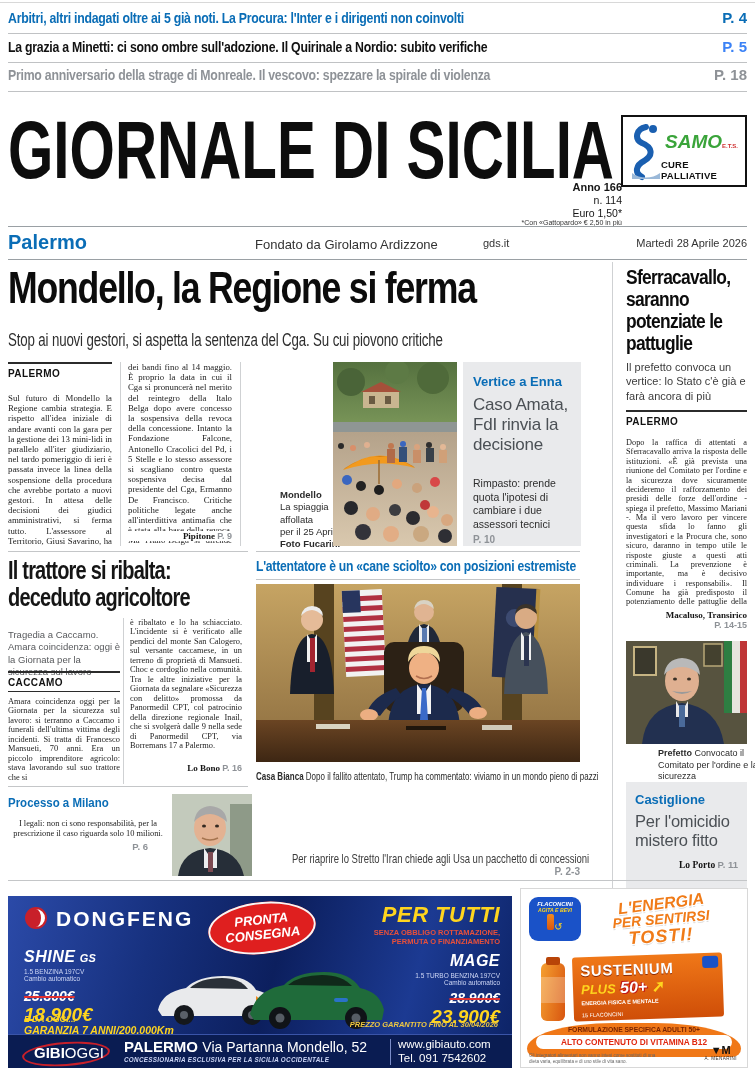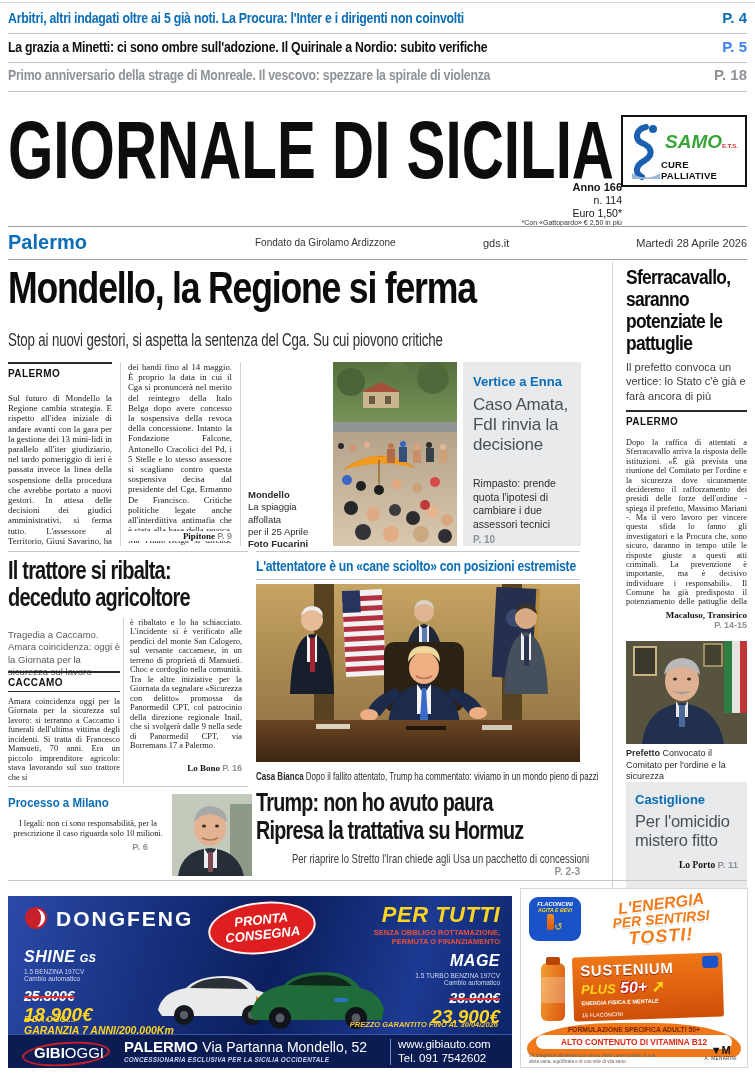--- a/index.html
+++ b/index.html
@@ -15,21 +15,21 @@
   .strip-page{position:absolute;right:0;top:0;font-weight:bold;font-size:15px;}
   .blue{color:#0a6db6;}
   .gray{color:#8e9297;}
   .serif{font-family:"Liberation Serif",serif;text-align:justify;color:#1c1c1c;}
   .kicker-sm{font-size:10px;font-weight:bold;letter-spacing:.4px;border-top:2px solid #2b2b2b;padding-top:4px;color:#111;}
   .byline{font-family:"Liberation Serif",serif;font-size:9px;font-weight:bold;text-align:right;background:#fff;}
   .byline .pg{color:#8e9297;font-family:"Liberation Sans",sans-serif;}
   .graybox{background:#e9eaec;}
   .graybox .bk{color:#0a6db6;font-weight:bold;font-size:13px;}
   .graybox .bt{color:#4b5055;font-size:17px;line-height:1.18;letter-spacing:-0.2px;}
-  .capt{font-size:9.5px;color:#2b2b2b;line-height:1.3;}
+  .capt{font-size:9.5px;color:#2b2b2b;line-height:1.3;margin-left:32px;}
   .capt b{font-weight:bold;}
   
   #dongfeng{position:absolute;left:8px;top:896px;width:504px;height:172px;overflow:hidden;
      background:linear-gradient(105deg,#2b4aa8 0%,#17317f 28%,#0c1f5e 52%,#1c3a92 78%,#0c2264 100%);}
   #dongfeng .y{color:#ffd51e;}
   #sustenium{position:absolute;left:520px;top:888px;width:228px;height:180px;background:#fff;
      border:1px solid #d8d8d8;box-sizing:border-box;overflow:hidden;}
   .arcline{font-weight:bold;font-style:italic;color:#f07b18;text-align:center;
      text-shadow:-1px -1px 0 #fff,1px -1px 0 #fff,-1px 1px 0 #fff,1px 1px 0 #fff,0 2px 0 rgba(0,0,0,.15);}
   .strike{text-decoration:line-through;text-decoration-color:#e03030;text-decoration-thickness:2px;}
@@ -74,21 +74,21 @@
 
   <div class="abs" style="left:400px;top:181px;width:222px;text-align:right;line-height:1.2;">
     <div style="font-size:11px;font-weight:bold;">Anno 166</div>
     <div style="font-size:10.5px;">n. 114</div>
     <div style="font-size:10.5px;">Euro 1,50*</div>
     <div style="font-size:7px;color:#333;">*Con «Gattopardo» € 2,50 in più</div>
   </div>
 
   <div class="hrdark" style="left:8px;top:226px;width:739px;"></div>
   <div class="abs" style="left:8px;top:231px;font-size:20px;font-weight:bold;color:#0a6db6;">Palermo</div>
-  <div class="abs" style="left:255px;top:237px;font-size:10px;color:#333;">Fondato da Girolamo Ardizzone</div>
+  <div class="abs" style="left:255px;top:237px;font-size:13px;color:#333;">Fondato da Girolamo Ardizzone</div>
   <div class="abs" style="left:483px;top:237px;font-size:11px;color:#333;">gds.it</div>
   <div class="abs" style="right:8px;top:237px;font-size:11px;color:#333;">Martedì 28 Aprile 2026</div>
   <div class="hrdark" style="left:8px;top:259px;width:739px;"></div>
 
   <div class="abs" style="left:8px;top:263px;width:600px;">
     <span class="cond" style="font-size:44px;font-weight:bold;letter-spacing:-1.5px;color:#0c0c0c;transform:scaleX(.81);">Mondello, la Regione si ferma</span>
   </div>
   <div class="abs" style="left:8px;top:330px;width:620px;">
     <span class="cond" style="font-size:17.5px;color:#2e2e2e;letter-spacing:-0.2px;transform:scaleX(.76);">Stop ai nuovi gestori, si aspetta la sentenza del Cga. Su cui piovono critiche</span>
   </div>
@@ -332,24 +332,20 @@
     <ellipse cx="38" cy="34" rx="16" ry="18" fill="#e3b292"></ellipse>
     <path d="M22 28 Q24 13 38 12 Q54 13 55 28 Q46 20 38 20 Q29 20 22 28 Z" fill="#a8a8a8"></path>
     <ellipse cx="32" cy="32" rx="2" ry="1.5" fill="#342a22"></ellipse>
       <ellipse cx="45" cy="32" rx="2" ry="1.5" fill="#342a22"></ellipse>
     <path d="M30 44 Q38 48 46 44" stroke="#a5744f" stroke-width="1.4" fill="none"></path>
     <path d="M6 82 Q10 56 38 54 Q66 56 72 82 Z" fill="#262e38"></path>
     <path d="M32 54 L38 63 L45 54 L45 74 L32 74 Z" fill="#eceef0"></path>
     <rect x="36" y="58" width="5" height="20" fill="#7c4a52"></rect>
   </svg>
 
-  <div class="abs" style="left:256px;top:788px;width:330px;line-height:1.08;">
-    <span class="cond" style="font-size:26px;font-weight:bold;letter-spacing:-1px;transform:scaleX(.76);">Trump: non ho avuto paura</span><br>
-    <span class="cond" style="font-size:26px;font-weight:bold;letter-spacing:-1px;transform:scaleX(.76);">Ripresa la trattativa su Hormuz</span>
-  </div>
   <div class="abs" style="left:256px;top:849px;width:330px;padding-left:36px;">
     <span class="cond" style="font-size:13px;color:#3c3c3c;transform:scaleX(.73);">Per riaprire lo Stretto l'Iran chiede agli Usa un pacchetto di concessioni</span>
   </div>
   <div class="abs" style="left:256px;top:866px;width:324px;text-align:right;font-size:10px;font-weight:bold;color:#8e9297;">P. 2-3</div>
 
   <div class="hr" style="left:8px;top:880px;width:739px;"></div>
 
   <div id="dongfeng">
     <svg class="abs" style="left:16px;top:10px;" width="24" height="24">
       <circle cx="12" cy="12" r="11" fill="#c8202a"></circle>

